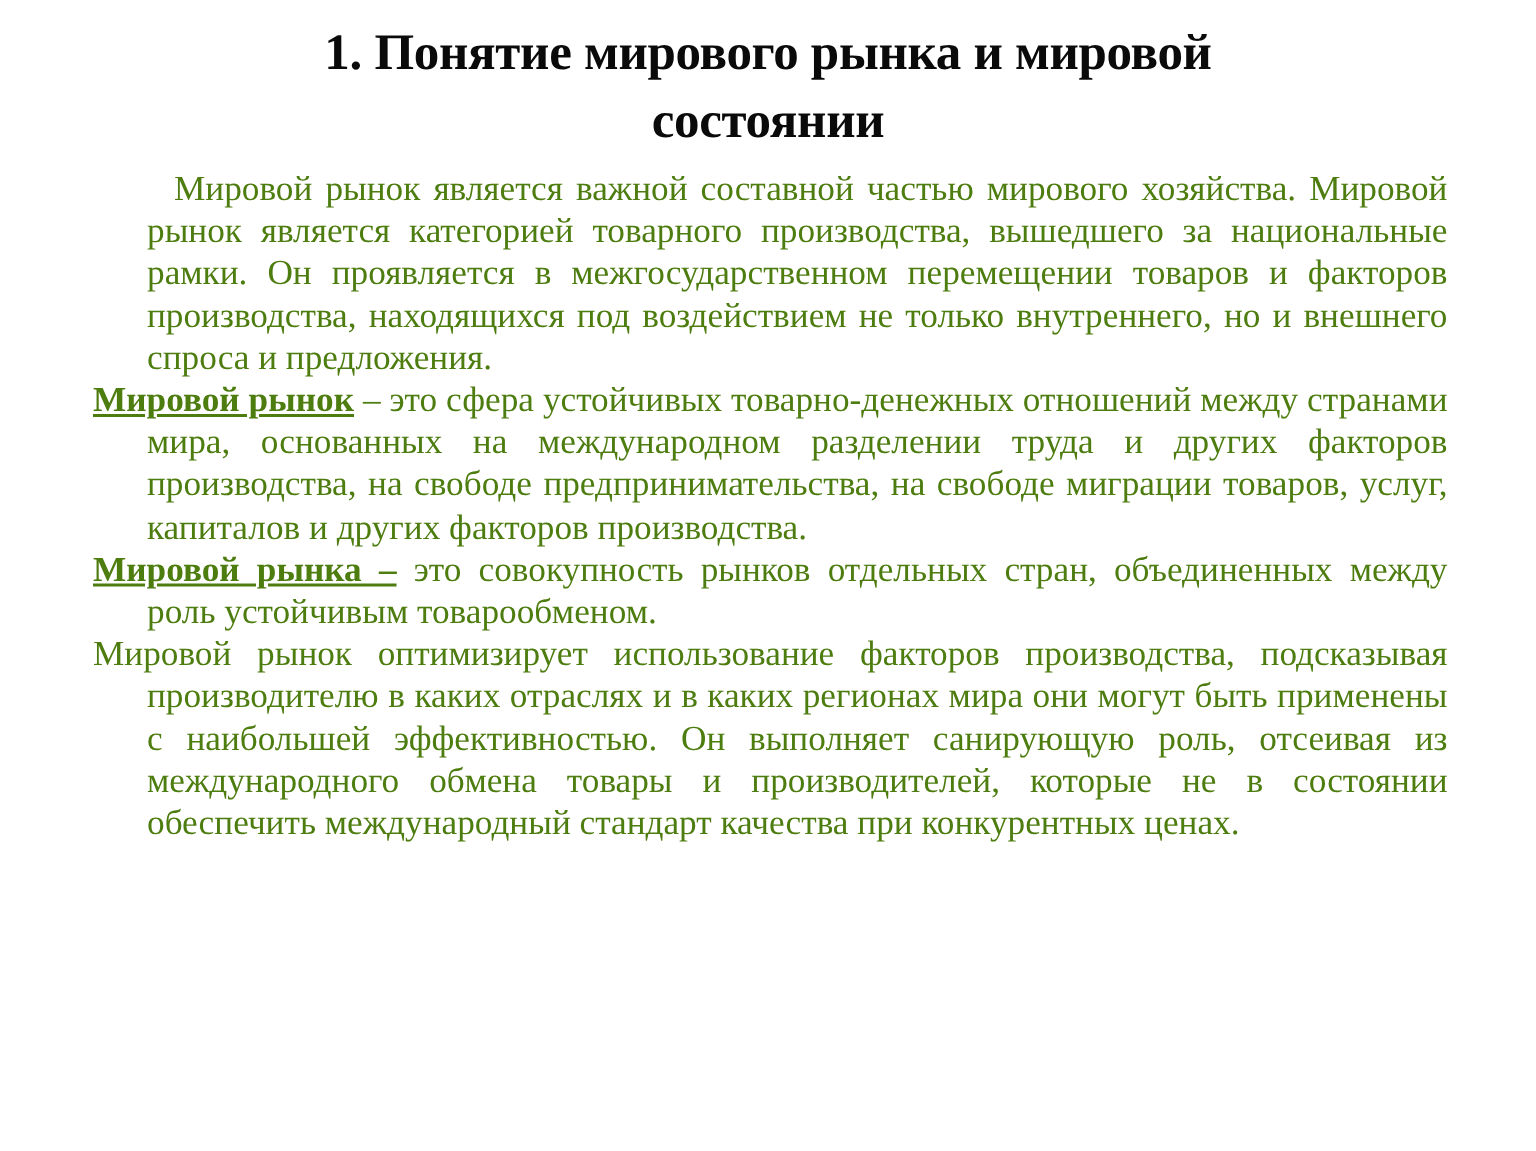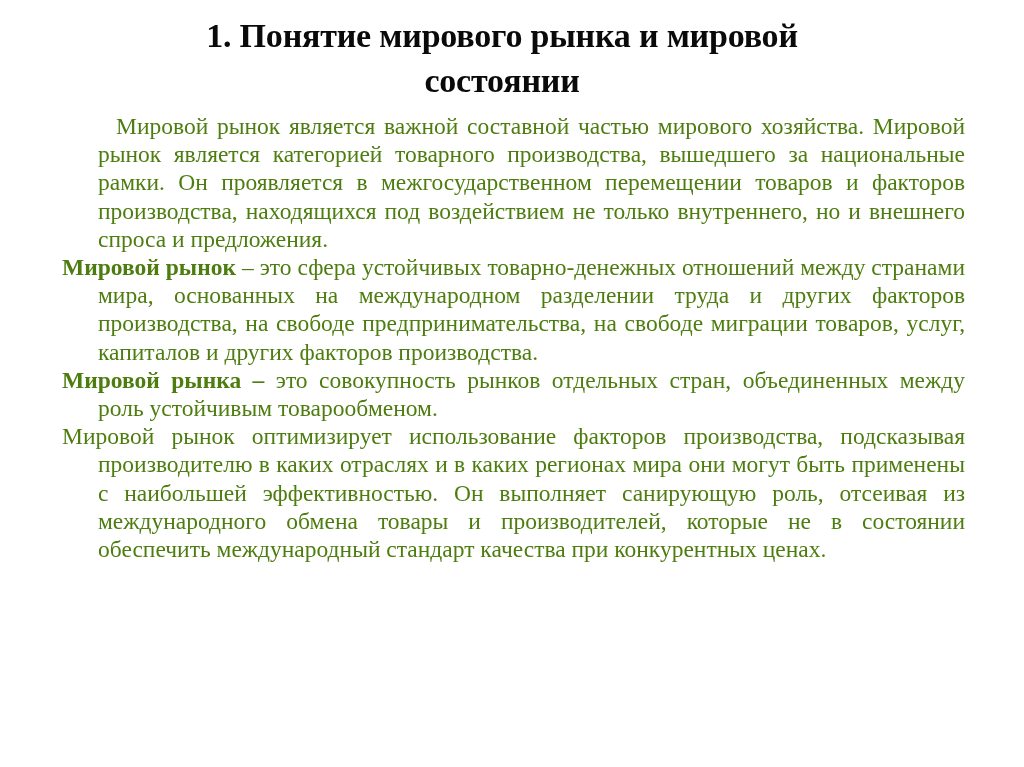--- a/index.html
+++ b/index.html
@@ -20,21 +20,21 @@
     position: relative;
     width: 1024px;
     height: 767px;
     background: #ffffff;
     box-sizing: border-box;
   }
 
   
   .title-block {
     position: absolute;
-    left: 52px;
+    left: 62px;
     top: 12px;
     width: 900px;
     text-align: center;
   }
   .title-line {
     font-family: "Liberation Serif", "DejaVu Serif", serif;
     font-weight: 700;
     font-size: 34px;
     line-height: 47px;
     letter-spacing: -0.2px;
@@ -74,20 +74,21 @@
     padding-left: 36px;
     text-indent: -36px;
   }
 
   .para + .para {
     margin-top: 0px;
   }
 
   .lead {
     font-weight: 700;
+    text-decoration: underline;
   }
 
   .para .tail {
     font-weight: 400;
   }
 
   
 </style>
 </head>
 <body>

